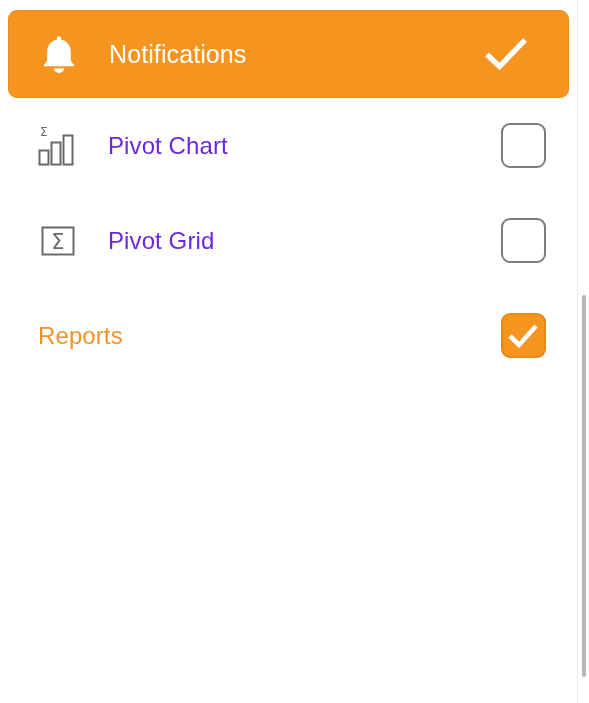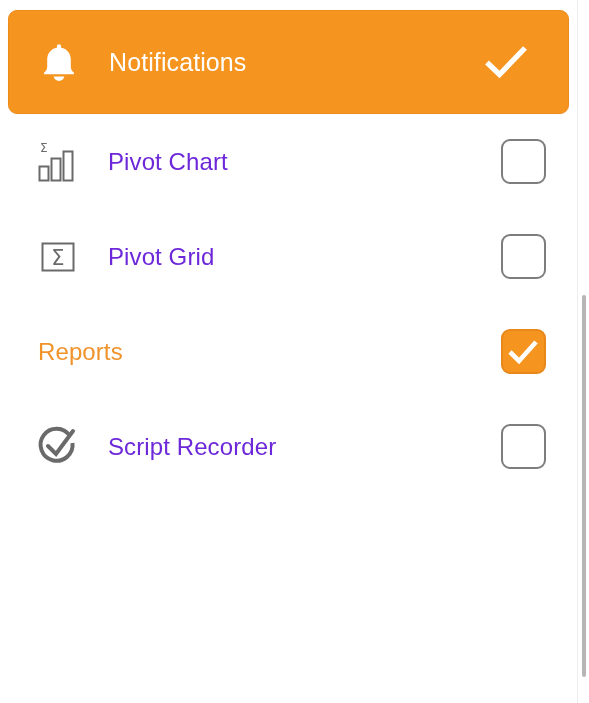--- a/index.html
+++ b/index.html
@@ -34,21 +34,21 @@
     padding-left: 8px;
     padding-right: 8px;
   }
 
   .list-row.selected {
     background: #f5941f;
     margin: 10px 8px 0 8px;
     padding-left: 0;
     padding-right: 16px;
     border-radius: 9px;
-    height: 104px;
+    height: 88px;
     border: 1px solid #eb8c1b;
     box-shadow: 0 0 0 0.5px rgba(0,0,0,0.02);
   }
 
   .row-icon {
     width: 56px;
     min-width: 56px;
     height: 56px;
     margin-left: 22px;
     display: flex;
@@ -193,33 +193,19 @@
     <div class="row-control">
       <div class="checkbox checked">
         <svg class="tick" width="30" height="26" viewBox="0 0 30 26" aria-hidden="true">
           <path d="M2 13 L11 22 L28 3" fill="none" stroke="#ffffff" stroke-width="4.6"></path>
         </svg>
       </div>
     </div>
   </div>
 
 
-  <div class="list-row">
-    <div class="row-icon">
-      <svg width="44" height="44" viewBox="0 0 44 44" aria-hidden="true">
-        <path d="M34 11 A16 16 0 1 0 36.5 18" fill="none" stroke="#6a6a6a" stroke-width="4"></path>
-        <path d="M12 21 L20 29 L37 6" fill="none" stroke="#6a6a6a" stroke-width="4" stroke-linecap="round"></path>
-      </svg>
-    </div>
-    <div class="row-label">Script Recorder</div>
-    <div class="row-control">
-      <div class="checkbox">
-        
-      </div>
-    </div>
-  </div>
 
 
 </div>
 
 <div class="scrollbar-track">
   <div class="scrollbar-thumb"></div>
 </div>
 
 </body></html>

